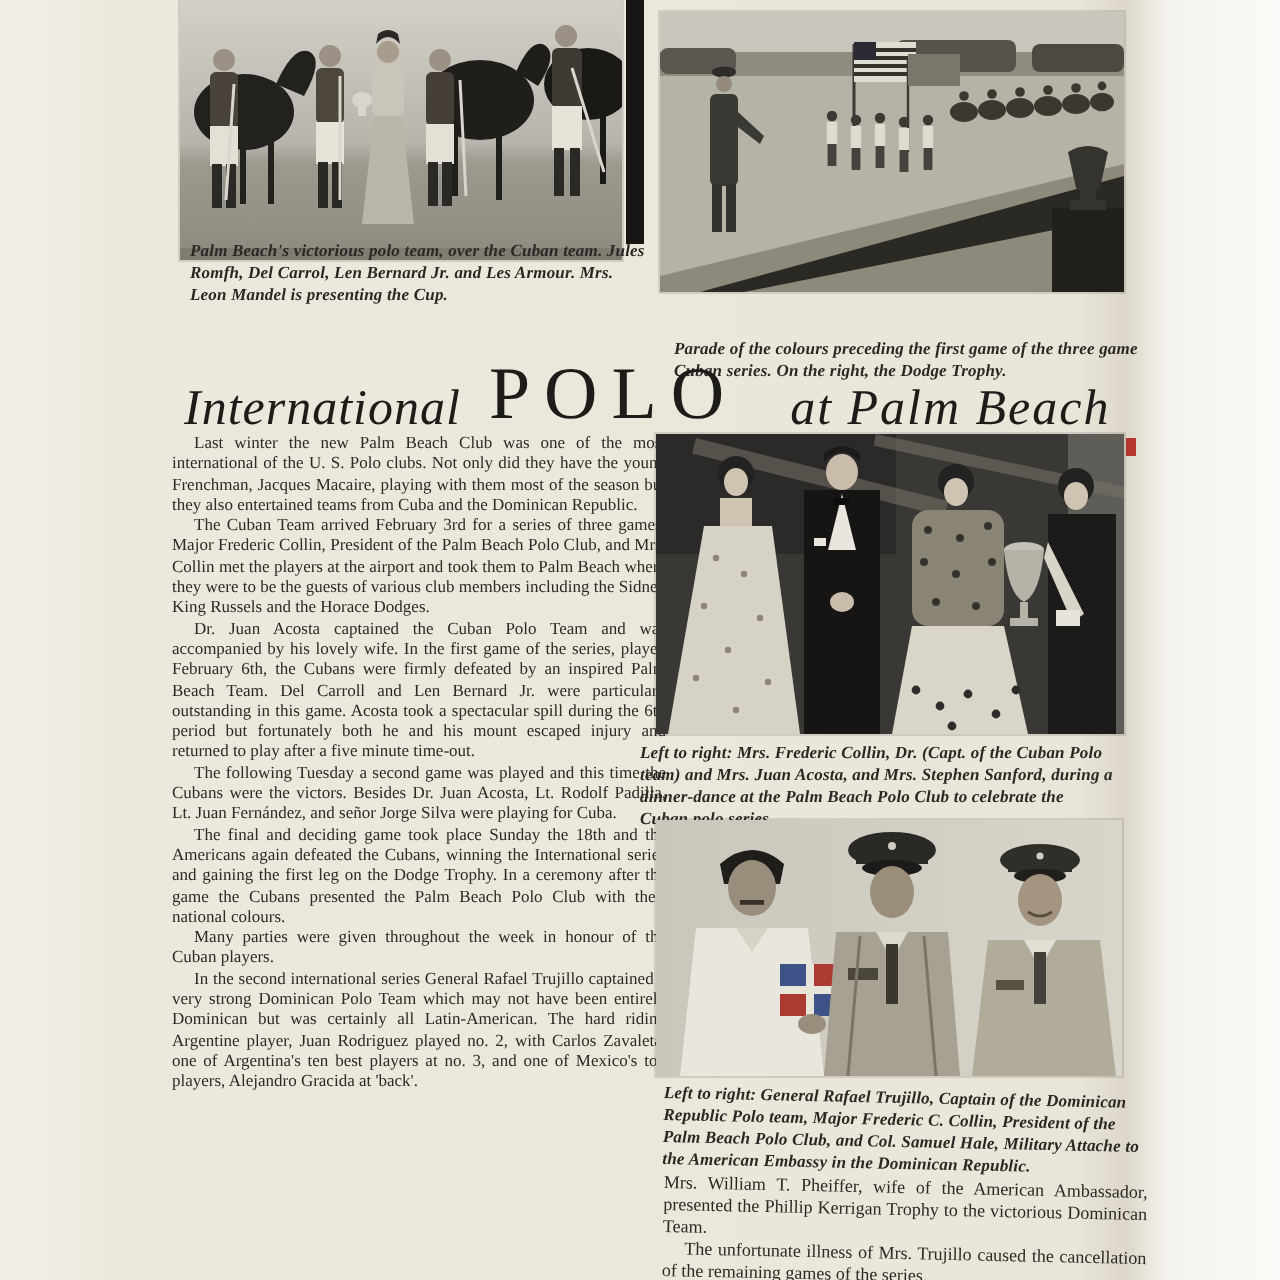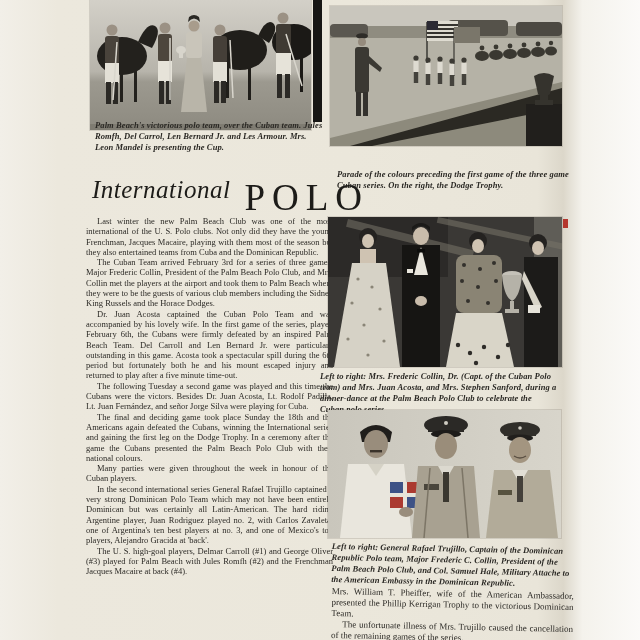--- a/index.html
+++ b/index.html
@@ -6,21 +6,21 @@
   body{width:640px;height:640px;overflow:hidden;font-family:"Liberation Serif",serif;background:#fbfaf8;}
   .page{position:absolute;left:0;top:0;width:640px;height:640px;
     background:linear-gradient(90deg,#f2efe8 0%,#ece8dd 9%,#ebe7db 55%,#e9e5d9 84%,#dcd7ca 88%,#f4f2ec 91%,#fbfaf8 100%);}
   .photo{position:absolute;overflow:hidden;box-shadow:0 0 0 1px rgba(60,55,45,.15);}
   .photo svg{display:block;width:100%;height:100%;}
   .caption{position:absolute;font-family:"Liberation Serif",serif;font-style:italic;font-weight:bold;
     font-size:8.5px;line-height:11px;color:#2a2824;text-align:left;letter-spacing:.1px;}
   .bodycol{position:absolute;font-size:8.5px;line-height:10.3px;color:#2c2a26;text-align:justify;overflow:hidden;}
   .bodycol p{margin:0;text-indent:11px;}
   .bodycol p.noindent{text-indent:0;}
-  .titleline{position:absolute;display:flex;align-items:flex-start;color:#1d1c19;white-space:nowrap;}
+  .titleline{position:absolute;display:flex;align-items:flex-end;color:#1d1c19;white-space:nowrap;}
   .t-lead{font-style:italic;font-size:25px;letter-spacing:.5px;}
   .t-main{font-size:37px;letter-spacing:7px;margin:0 26px 0 14px;font-weight:normal;}
   .t-tail{font-style:italic;font-size:25px;letter-spacing:1px;}
   .darkstrip{position:absolute;background:#171614;}
   .edgemark{position:absolute;background:#b5372e;}
   .tilt{transform:rotate(1.2deg);transform-origin:left top;}
 </style>
 </head>
 <body>
 
@@ -185,31 +185,31 @@
           <rect x="205" y="94" width="18" height="5" fill="#35332d"></rect>
       </g>
     </svg>
   </div>
 
   <div class="caption" style="left:337px;top:149px;width:233px;margin-top:20px;">Parade of the colours preceding the first game of the three game Cuban series. On the right, the Dodge Trophy.</div>
 
   <div class="titleline" style="left:92px;top:176px;">
     <span class="t-lead">International</span>
     <span class="t-main">POLO</span>
+    <span class="t-tail">at Palm Beach</span>
   </div>
 
   <div class="bodycol" style="left:86px;top:216px;width:247px;height:424px;">
     <p>Last winter the new Palm Beach Club was one of the most international of the U. S. Polo clubs. Not only did they have the young Frenchman, Jacques Macaire, playing with them most of the season but they also entertained teams from Cuba and the Dominican Republic.</p>
     <p>The Cuban Team arrived February 3rd for a series of three games. Major Frederic Collin, President of the Palm Beach Polo Club, and Mrs. Collin met the players at the airport and took them to Palm Beach where they were to be the guests of various club members including the Sidney King Russels and the Horace Dodges.</p>
     <p>Dr. Juan Acosta captained the Cuban Polo Team and was accompanied by his lovely wife. In the first game of the series, played February 6th, the Cubans were firmly defeated by an inspired Palm Beach Team. Del Carroll and Len Bernard Jr. were particulary outstanding in this game. Acosta took a spectacular spill during the 6th period but fortunately both he and his mount escaped injury and returned to play after a five minute time-out.</p>
     <p>The following Tuesday a second game was played and this time the Cubans were the victors. Besides Dr. Juan Acosta, Lt. Rodolf Padilla, Lt. Juan Fernández, and señor Jorge Silva were playing for Cuba.</p>
     <p>The final and deciding game took place Sunday the 18th and the Americans again defeated the Cubans, winning the International series and gaining the first leg on the Dodge Trophy. In a ceremony after the game the Cubans presented the Palm Beach Polo Club with their national colours.</p>
     <p>Many parties were given throughout the week in honour of the Cuban players.</p>
     <p>In the second international series General Rafael Trujillo captained a very strong Dominican Polo Team which may not have been entirely Dominican but was certainly all Latin-American. The hard riding Argentine player, Juan Rodriguez played no. 2, with Carlos Zavaleta, one of Argentina's ten best players at no. 3, and one of Mexico's top players, Alejandro Gracida at 'back'.</p>
-    <p>The U. S. high-goal players, Delmar Carroll (#1) and George Oliver (#3) played for Palm Beach with Jules Romfh (#2) and the Frenchman Jacques Macaire at back (#4).</p>
   </div>
 
   <div class="photo" style="left:328px;top:217px;width:234px;height:150px;">
     <svg viewBox="0 0 234 150" preserveAspectRatio="none">
       <rect width="234" height="150" fill="#3a3835"></rect>
       <rect x="0" y="0" width="120" height="60" fill="#2c2a28"></rect>
       <rect x="206" y="0" width="28" height="150" fill="#8f8b80" opacity=".45"></rect>
       <g fill="#787468" opacity=".55">
         <rect x="20" y="2" width="130" height="8" transform="rotate(14 20 2)"></rect>
         <rect x="110" y="0" width="130" height="6" transform="rotate(12 110 0)"></rect>

